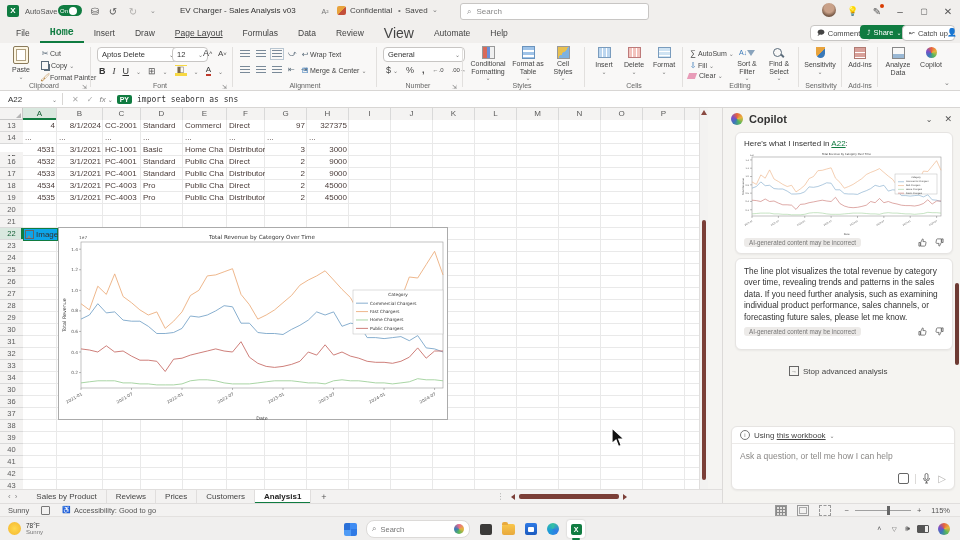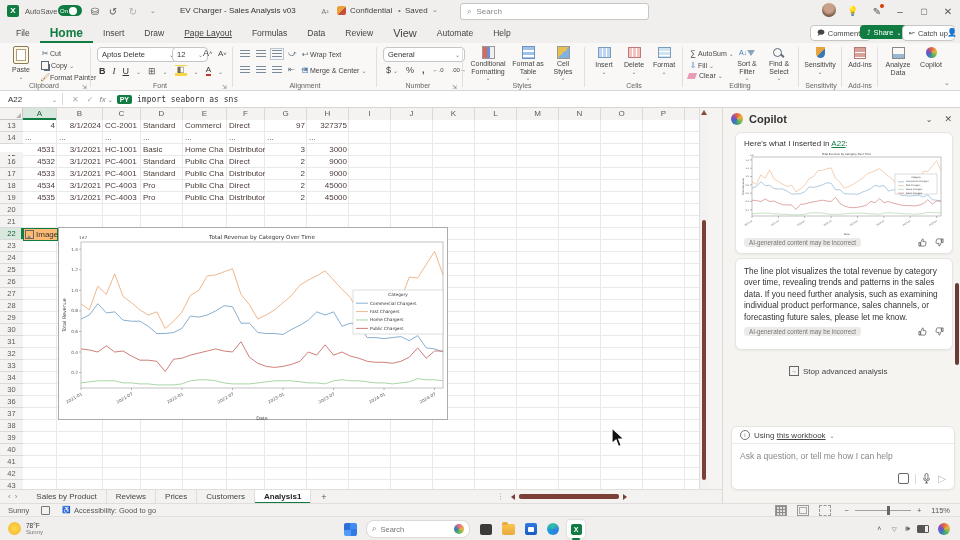--- a/index.html
+++ b/index.html
@@ -54,28 +54,28 @@
     <div class="ab tb-ic" style="left:846px;top:4px;font-size:9px;">💡</div>
     <div class="ab tb-ic" style="left:870px;top:4px;">✎<span style="position:absolute;right:0;top:0;width:4px;height:4px;background:#d83b01;border-radius:50%;"></span></div>
     <div class="ab tb-ic" style="left:893px;top:4px;">–</div>
     <div class="ab tb-ic" style="left:917px;top:4px;font-size:8px;">▢</div>
     <div class="ab tb-ic" style="left:941px;top:4px;">✕</div>
   </div>
 
   <div class="ab" style="left:0;top:22px;width:960px;height:21px;background:#f1efed;">
     <div id="ribbon-tabs" class="fx" style="height:21px;padding-left:6px;">
         <div style="padding: 0px 10px; font-size: 8.5px; height: 21px; display: flex; align-items: center; color: rgb(68, 68, 68);">File</div>
-        <div style="padding: 0px 10px; font-size: 12px; height: 21px; display: flex; align-items: center; font-weight: bold; color: rgb(16, 124, 65); box-shadow: rgb(16, 124, 65) 0px -2px 0px inset;">Home</div>
+        <div style="padding: 0px 10px; font-size: 10px; height: 21px; display: flex; align-items: center; font-weight: bold; color: rgb(16, 124, 65); box-shadow: rgb(16, 124, 65) 0px -2px 0px inset; font-family: Liberation Mono, monospace;">Home</div>
         <div style="padding: 0px 10px; font-size: 8.5px; height: 21px; display: flex; align-items: center; color: rgb(68, 68, 68);">Insert</div>
         <div style="padding: 0px 10px; font-size: 8.5px; height: 21px; display: flex; align-items: center; color: rgb(68, 68, 68);">Draw</div>
         <div style="padding: 0px 10px; font-size: 8.5px; height: 21px; display: flex; align-items: center; color: rgb(68, 68, 68); text-decoration: underline;">Page Layout</div>
         <div style="padding: 0px 10px; font-size: 8.5px; height: 21px; display: flex; align-items: center; color: rgb(68, 68, 68);">Formulas</div>
         <div style="padding: 0px 10px; font-size: 8.5px; height: 21px; display: flex; align-items: center; color: rgb(68, 68, 68);">Data</div>
         <div style="padding: 0px 10px; font-size: 8.5px; height: 21px; display: flex; align-items: center; color: rgb(68, 68, 68);">Review</div>
-        <div style="padding: 0px 10px; font-size: 11px; height: 21px; display: flex; align-items: center; color: rgb(68, 68, 68);">View</div>
+        <div style="padding: 0px 10px; font-size: 14px; height: 21px; display: flex; align-items: center; color: rgb(68, 68, 68);">View</div>
         <div style="padding: 0px 10px; font-size: 8.5px; height: 21px; display: flex; align-items: center; color: rgb(68, 68, 68);">Automate</div>
         <div style="padding: 0px 10px; font-size: 8.5px; height: 21px; display: flex; align-items: center; color: rgb(68, 68, 68);">Help</div>
       </div>
     <div class="ab fx pill" style="left:810px;top:3px;height:14px;padding:0 6px;font-size:7.5px;color:#444;">
       <span style="font-size:7px;margin-right:3px;">🗩</span>
         <span>Comments</span>
     </div>
     <div class="ab fx" style="left:860px;top:3px;height:14px;padding:0 7px;background:#107C41;border-radius:4px;font-size:7.5px;color:#fff;">
       <span style="font-size:7px;margin-right:3px;">⤴</span>
         <span>Share</span>
@@ -466,21 +466,21 @@
         <div class="grid-cell" style="left: 57px; top: 84px; width: 46px; text-align: right;">3/1/2021</div>
         <div class="grid-cell" style="left: 103px; top: 84px; width: 38px; text-align: left;">PC-4003</div>
         <div class="grid-cell" style="left: 141px; top: 84px; width: 42px; text-align: left;">Pro</div>
         <div class="grid-cell" style="left: 183px; top: 84px; width: 44px; text-align: left;">Public Cha</div>
         <div class="grid-cell" style="left: 227px; top: 84px; width: 38px; text-align: left;">Distributor</div>
         <div class="grid-cell" style="left: 265px; top: 84px; width: 42px; text-align: right;">2</div>
         <div class="grid-cell" style="left: 307px; top: 84px; width: 42px; text-align: right;">45000</div>
       </div>
 
 
-    <div class="ab fx" style="left:23px;top:120px;width:35px;height:13px;border:1.5px solid #107C41;background:#fdba74;box-sizing:border-box;padding-left:1px;overflow:visible;">
+    <div class="ab fx" style="left:23px;top:120px;width:35px;height:13px;border:1.5px solid #107C41;background:#0ea5e9;box-sizing:border-box;padding-left:1px;overflow:visible;">
       <span style="width:7px;height:7px;border:1px solid #666;display:inline-block;position:relative;flex:none;">
           <span style="position:absolute;left:1px;bottom:0;width:0;height:0;border-left:2px solid transparent;border-right:2px solid transparent;border-bottom:3px solid #888;"></span>
         </span>
       <span style="font-size:8px;color:#333;margin-left:2px;">Image</span>
     </div>
 
     <div id="chart-big" class="ab" style="left:58px;top:119px;width:390px;height:193px;background:#fff;border:1px solid #ababab;box-sizing:border-box;"><svg width="390" height="193" viewBox="0 0 390 193">
           <rect x="22" y="14" width="362" height="146" fill="#fff" stroke="#9a9a9a" stroke-width="0.6"></rect>
           <line x1="20" y1="144.5774647887324" x2="22" y2="144.5774647887324" stroke="#777" stroke-width="0.5"></line>
           <text x="19" y="146.0824647887324" text-anchor="end" font-size="4.3" fill="#555">0.2</text>

